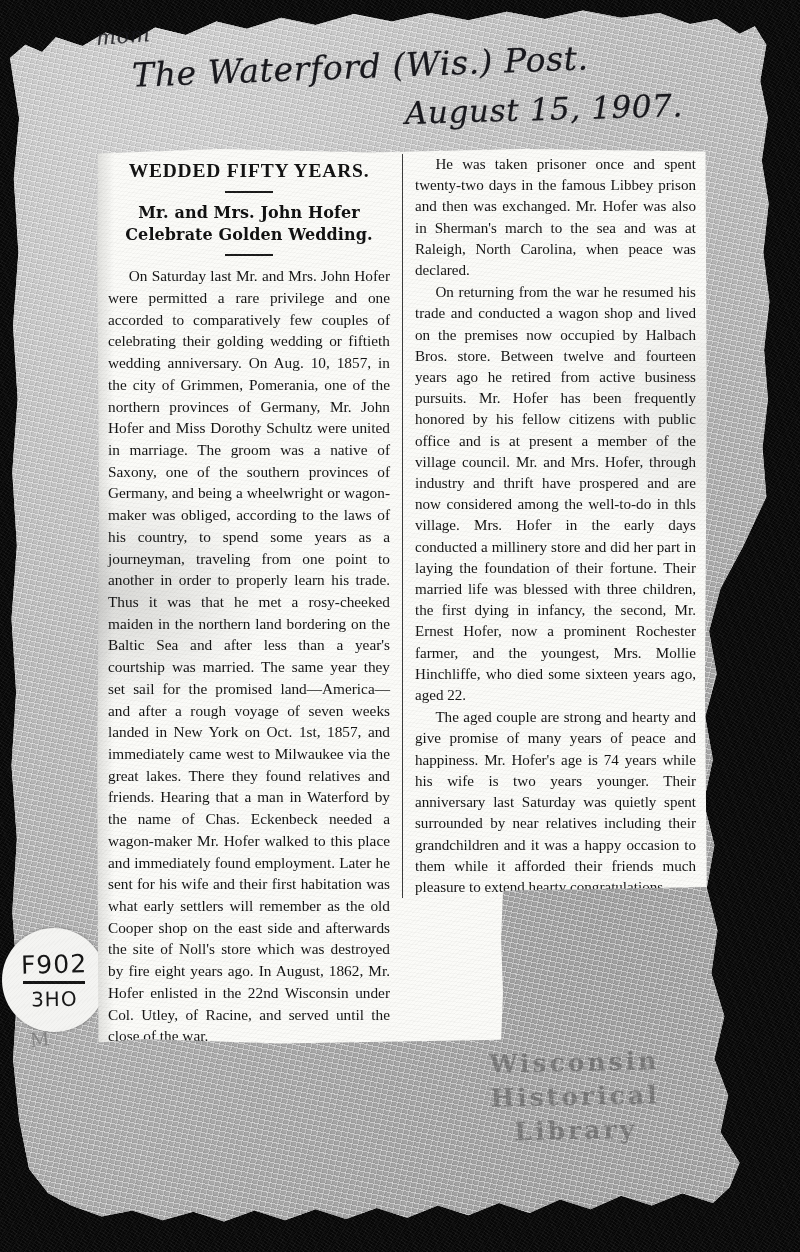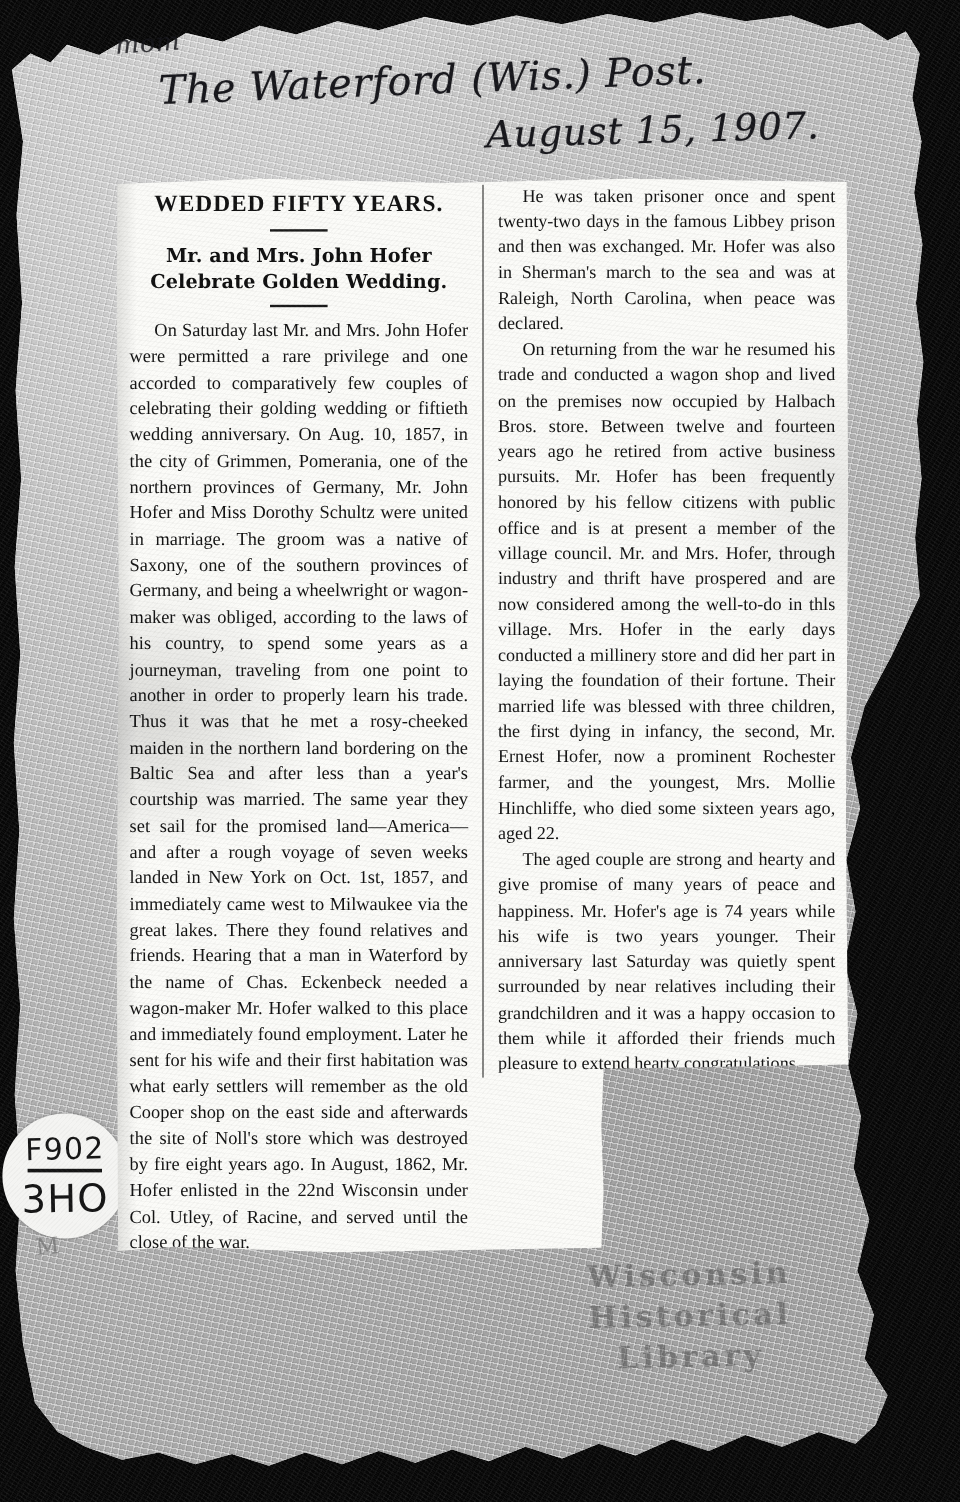--- a/index.html
+++ b/index.html
@@ -117,21 +117,21 @@
     transform: rotate(-1.5deg);
   }
   .call-rule {
     width: 62px;
     height: 3px;
     background: #151515;
     margin: 2px 0 3px 0;
   }
   .call-bottom {
     font-family: "DejaVu Sans", sans-serif;
-    font-size: 32px;
+    font-size: 20px;
     color: #151515;
     letter-spacing: 1px;
     transform: rotate(-1deg);
   }
   .pencil-mark {
     position: absolute;
     left: 30px; top: 1028px;
     font-family: "DejaVu Serif", serif;
     font-size: 19px;
     color: #6d6d6d;

